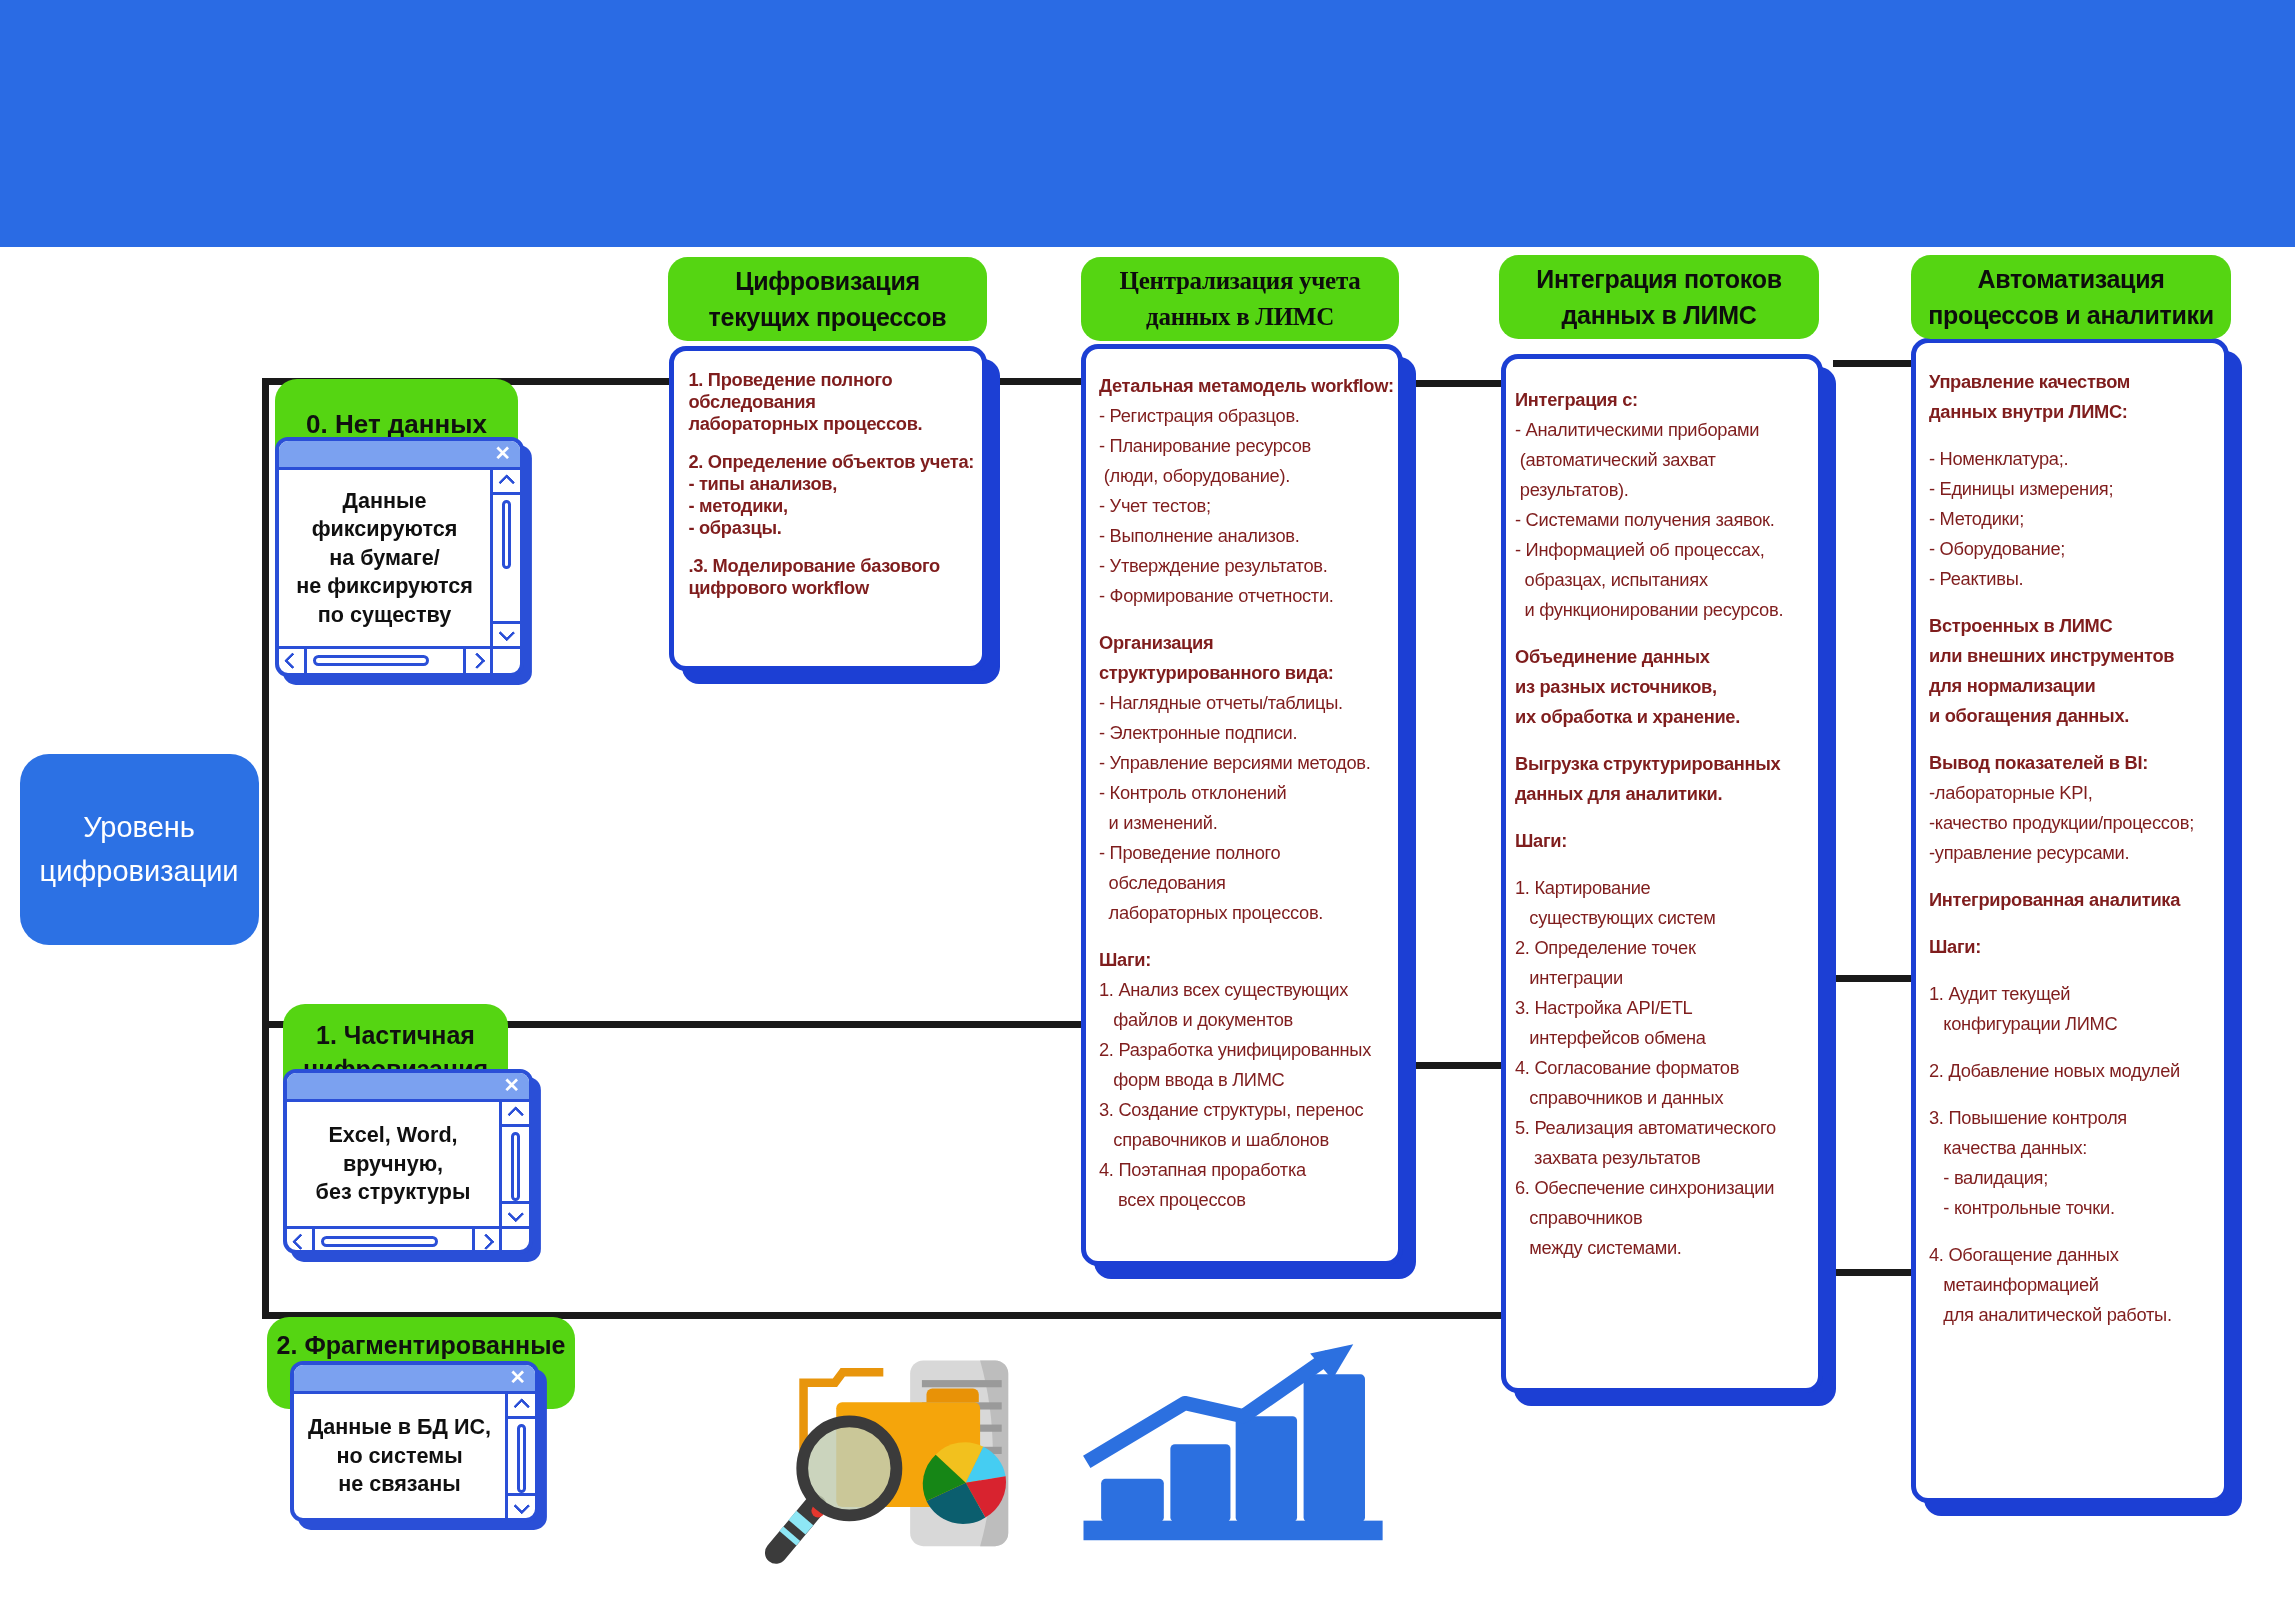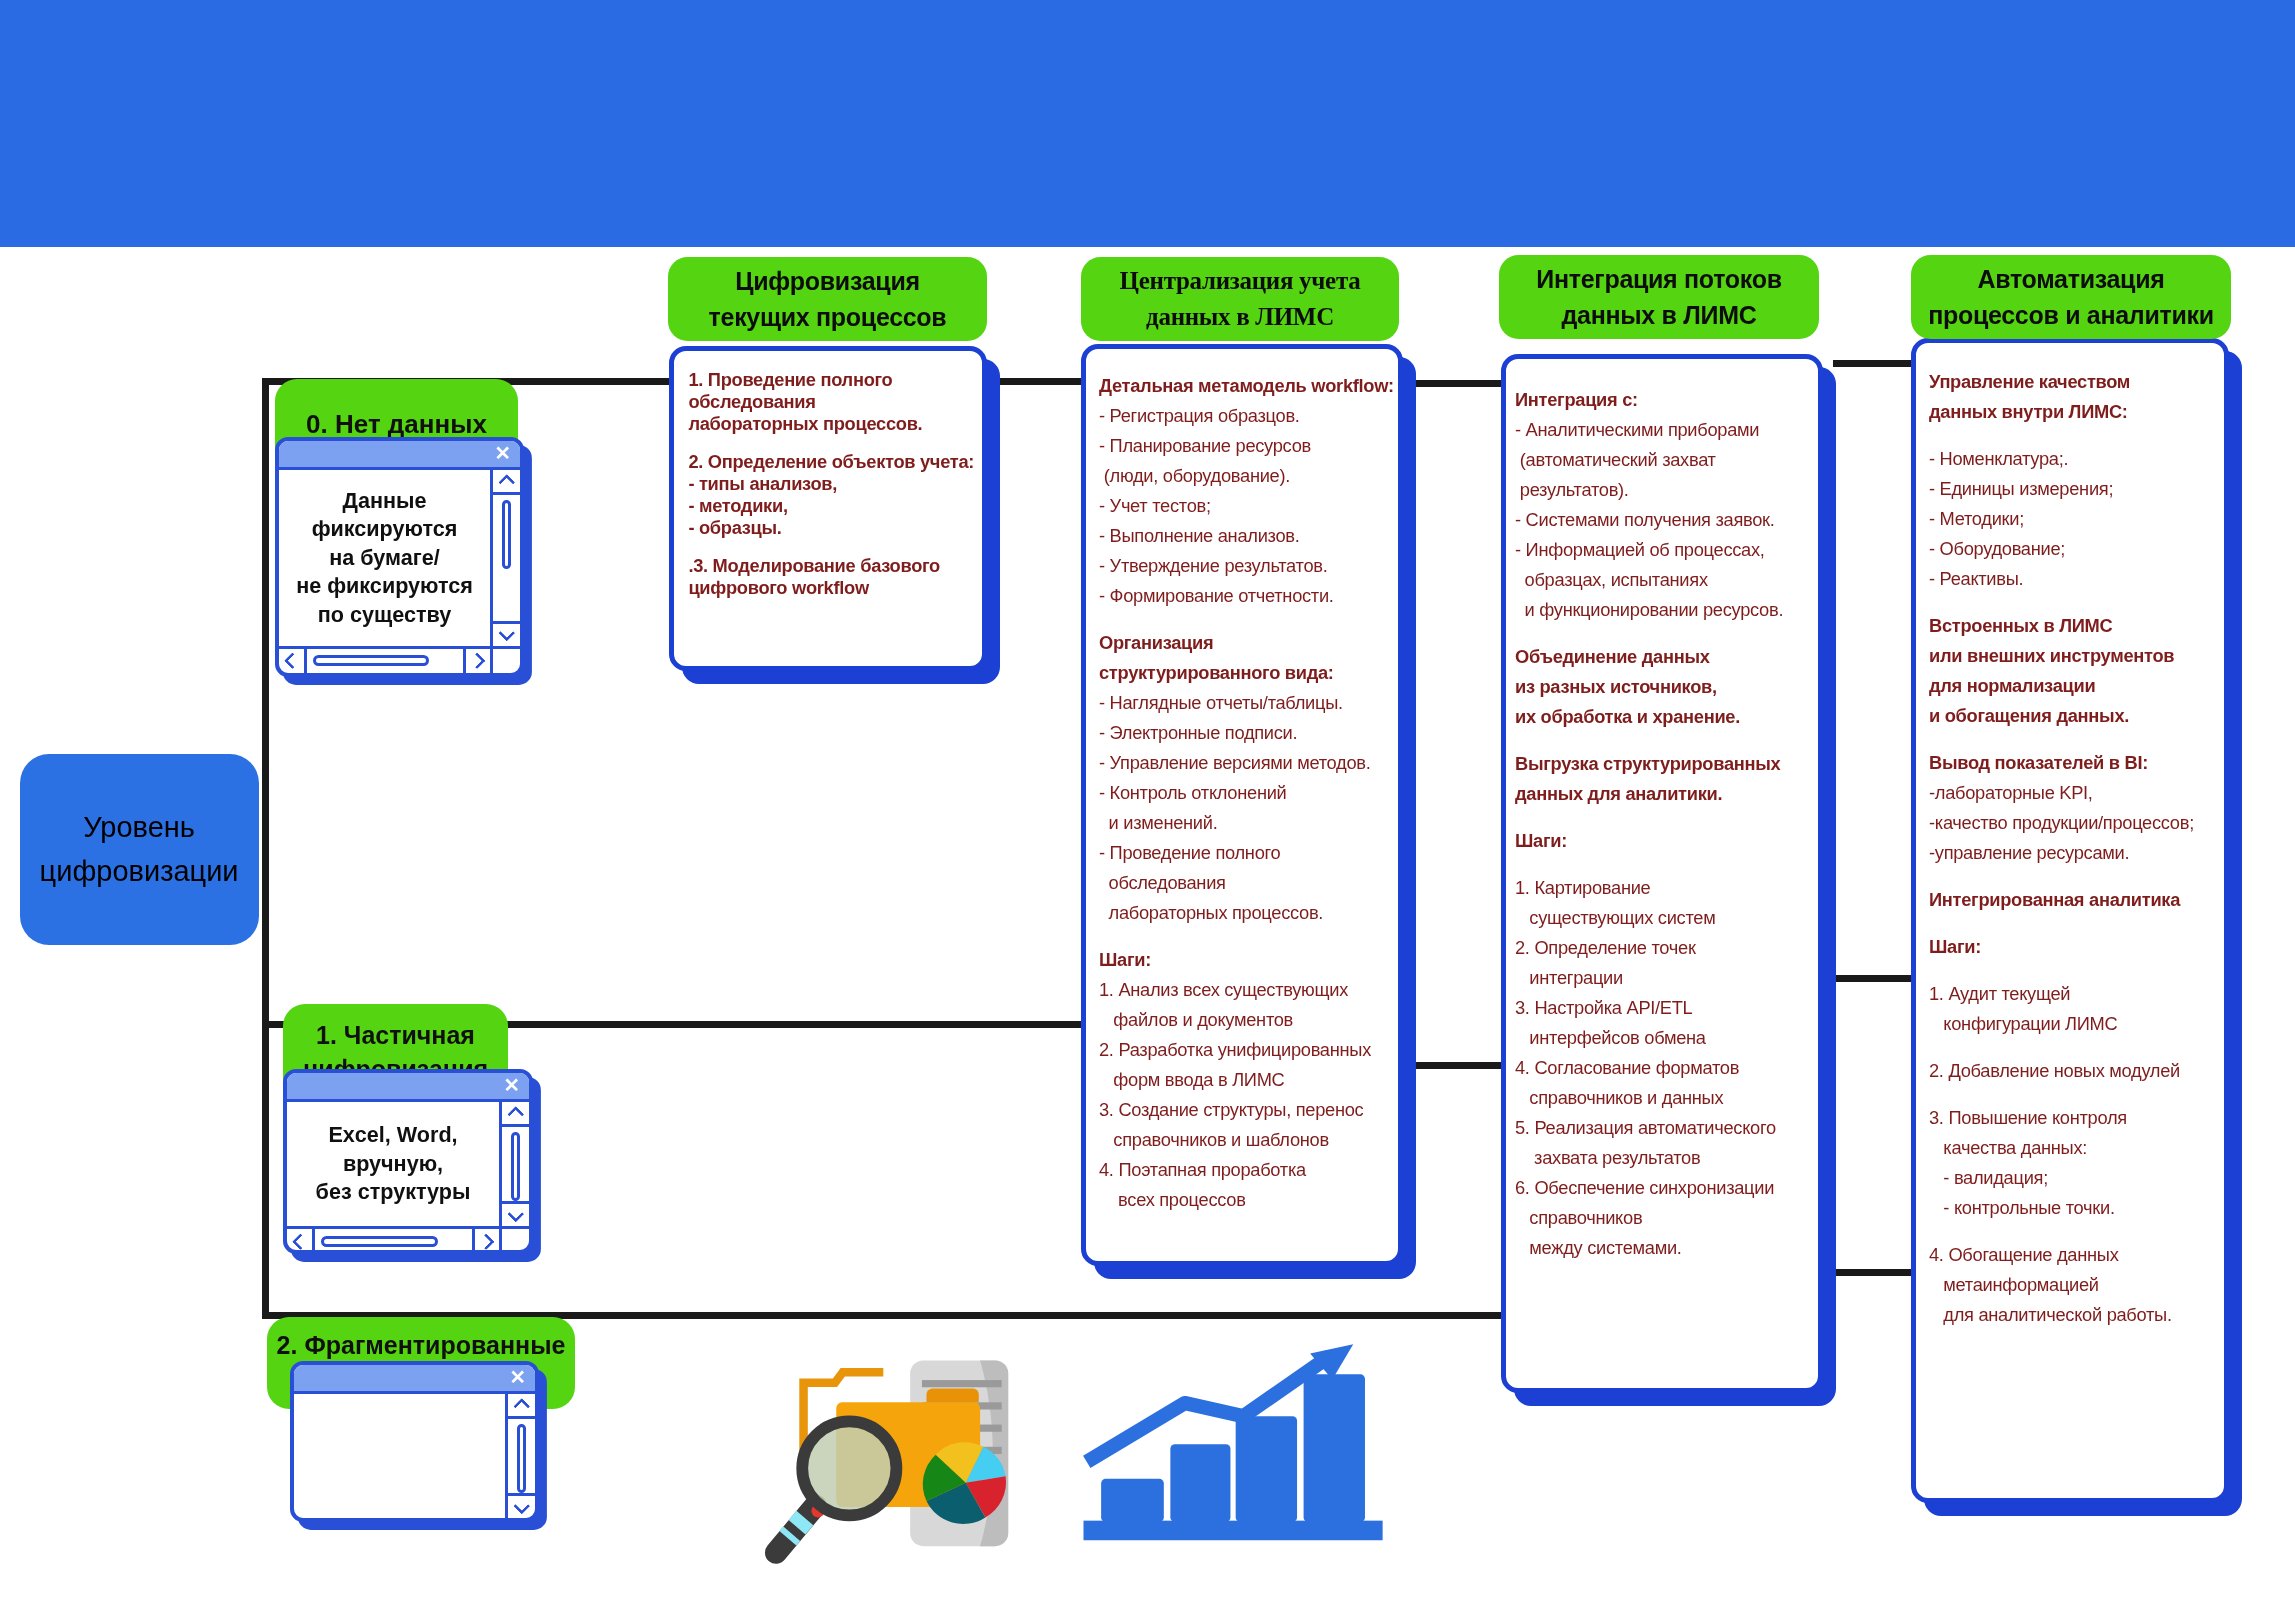--- a/index.html
+++ b/index.html
@@ -2,21 +2,21 @@
 <html lang="ru" style="font-size:10.5px"><head>
 <meta charset="utf-8">
 <style>
   html,body{margin:0;padding:0;background:#fff;}
   .stage{position:relative;width:2295px;height:1623px;background:#fff;overflow:hidden;
          font-family:"Liberation Sans", sans-serif;color:#141414;}
   
   #banner{position:absolute;left:0;top:0;width:2295px;height:247px;background:#2A6BE4;}
   
   #axis{position:absolute;left:19.6px;top:754px;width:239px;height:191px;background:#2C71E4;
-        border-radius:29px;color:#000000;font-size:29px;font-weight:500;line-height:1.5;
+        border-radius:29px;color:#ffffff;font-size:29px;font-weight:500;line-height:1.5;
         display:flex;flex-direction:column;align-items:center;justify-content:center;}
   
   .bl{position:absolute;background:#1A1A1A;z-index:1;}
   #vl {left:262px;top:378px;width:6.5px;height:941px;}
   #l0a{left:262px;top:378px;width:822px;height:6.5px;}
   #l0b{left:1401px;top:380px;width:102px;height:6.5px;}
   #l0c{left:1833px;top:360px;width:80px;height:6.5px;}
   #l1a{left:262px;top:1021px;width:822px;height:6.5px;}
   #l1b{left:1401px;top:1062px;width:102px;height:6.5px;}
   #l1c{left:1833px;top:975px;width:80px;height:6.5px;}
@@ -176,20 +176,25 @@
           <span class="chev rgt"></span>
         </div>
     </div>
     <div class="win-corner"></div>
   </div>
 
   <div class="win" id="win2">
     <div class="win-title">
       <span class="win-x">✕</span>
     </div>
+    <div class="win-content">
+        <div class="ln">Данные в БД ИС,</div>
+        <div class="ln">но системы</div>
+        <div class="ln">не связаны</div>
+      </div>
     <div class="win-v">
       <div class="cell cv top">
           <span class="chev up"></span>
         </div>
       <div class="thumb-v"></div>
       <div class="cell cv bot">
           <span class="chev down"></span>
         </div>
     </div>
     <div class="win-h">

